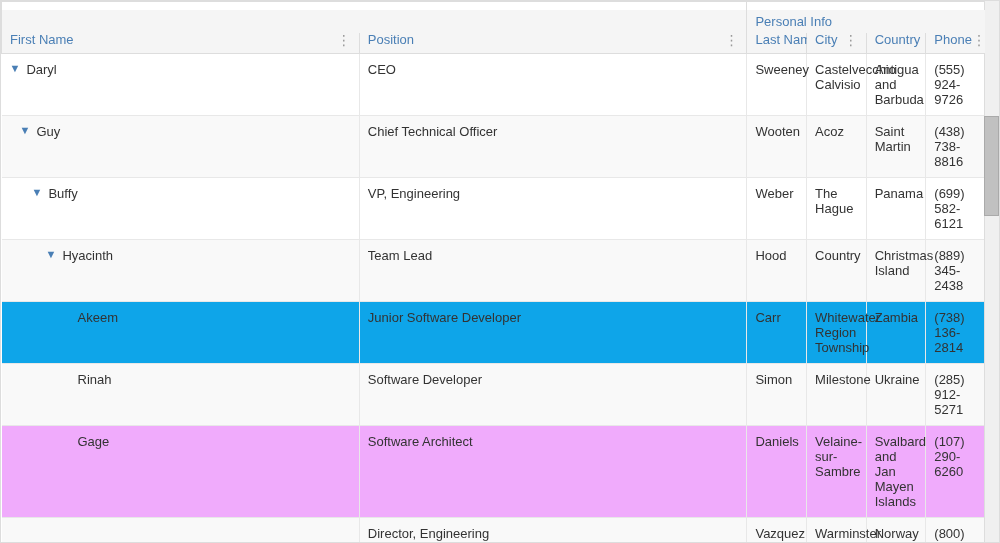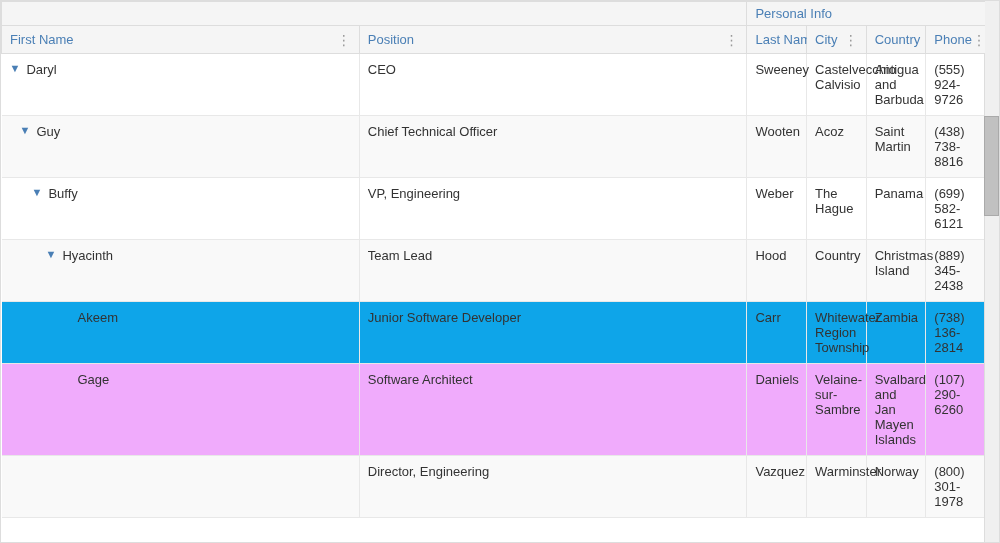--- a/index.html
+++ b/index.html
@@ -29,21 +29,21 @@
     }
     thead tr th {
       background: #f5f5f5;
       border: 1px solid #ddd;
       padding: 6px 8px;
       font-weight: normal;
       color: #4a7fb5;
       text-align: left;
       white-space: nowrap;
       position: sticky;
-      top: 0;
+      top: 8px;
       z-index: 10;
     }
     .col-firstname { width: 180px; }
     .col-position { width: 195px; }
     .col-lastname { width: 120px; }
     .col-city { width: 155px; }
     .col-country { width: 155px; }
     .col-phone { width: 145px; }
 
     th .col-header {
@@ -236,20 +236,33 @@
                 <span style="width: 12px; display: inline-block;"></span>
                 <span class="name-text">Akeem</span>
               </div>
             </td>
             <td class="col-position">Junior Software Developer</td>
             <td class="col-lastname">Carr</td>
             <td class="col-city">Whitewater Region Township</td>
             <td class="col-country">Zambia</td>
             <td class="col-phone">(738) 136-2814</td>
           </tr>
+          <tr style="background: rgb(249, 249, 249);">
+            <td class="col-firstname">
+              <div class="name-cell" style="padding-left: 52px;">
+                <span style="width: 12px; display: inline-block;"></span>
+                <span class="name-text">Rinah</span>
+              </div>
+            </td>
+            <td class="col-position">Software Developer</td>
+            <td class="col-lastname">Simon</td>
+            <td class="col-city">Milestone</td>
+            <td class="col-country">Ukraine</td>
+            <td class="col-phone">(285) 912-5271</td>
+          </tr>
           <tr style="background: #f0abfc;">
             <td class="col-firstname">
               <div class="name-cell" style="padding-left: 52px;">
                 <span style="width: 12px; display: inline-block;"></span>
                 <span class="name-text">Gage</span>
               </div>
             </td>
             <td class="col-position">Software Architect</td>
             <td class="col-lastname">Daniels</td>
             <td class="col-city">Velaine-sur-Sambre</td>

